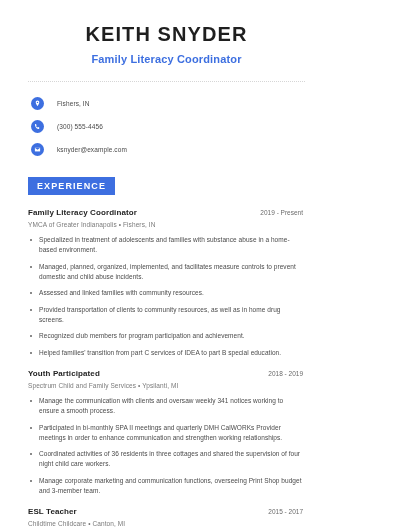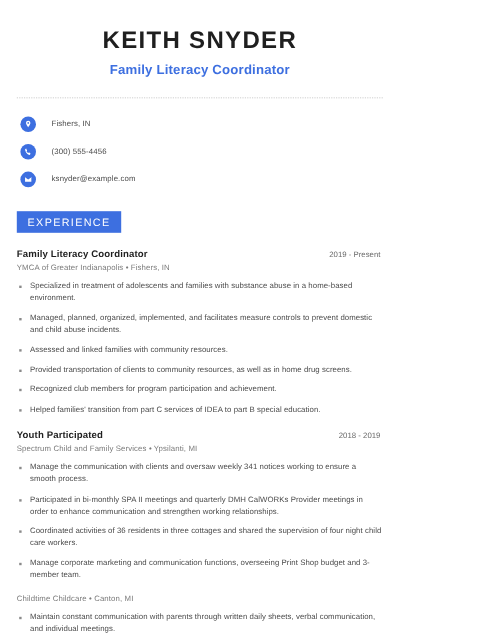--- a/index.html
+++ b/index.html
@@ -9,21 +9,21 @@
     height: 530px;
     background: #ffffff;
     font-family: "Liberation Sans", sans-serif;
     color: #3b3b3b;
     overflow: hidden;
   }
 
   .page {
     width: 333px;
     height: 530px;
-    padding: 0 14px;
+    padding: 0 28px;
     background: #ffffff;
     position: relative;
   }
 
   
   .header {
     padding-top: 22px;
     text-align: center;
   }
 
@@ -83,21 +83,21 @@
   }
 
   
   .section { margin-top: 17px; }
 
   .section-badge {
     display: inline-block;
     background: #3d6fe0;
     color: #ffffff;
     font-size: 9px;
-    font-weight: normal;
+    font-weight: bold;
     letter-spacing: 1.1px;
     padding: 4px 9px 4px 9px;
   }
 
   
   .job { margin-top: 11px; }
   .job:first-of-type { margin-top: 13px; }
 
   .job-head {
     display: flex;
@@ -224,20 +224,24 @@
       <ul class="bullets">
         <li>Manage the communication with clients and oversaw weekly 341 notices working to ensure a smooth process.</li>
         <li>Participated in bi-monthly SPA II meetings and quarterly DMH CalWORKs Provider meetings in order to enhance communication and strengthen working relationships.</li>
         <li>Coordinated activities of 36 residents in three cottages and shared the supervision of four night child care workers.</li>
         <li>Manage corporate marketing and communication functions, overseeing Print Shop budget and 3-member team.</li>
       </ul>
     </div>
 
     
     <div class="job">
+      <div class="job-head">
+        <span class="job-role">ESL Teacher</span>
+        <span class="job-dates">2015 - 2017</span>
+      </div>
       <div class="job-company">Childtime Childcare  •  Canton, MI</div>
       <ul class="bullets">
         <li>Maintain constant communication with parents through written daily sheets, verbal communication, and individual meetings.</li>
         <li>Assisted the classroom teacher with a variety of daily social and learning activities for children ages 2 to 3 years of age</li>
         <li>Implemented curriculum linked to Common Core Standards to students preparing for Kindergarten.</li>
         <li>Implemented creative lesson plans, meeting the needs of below-grade level students, including special education students.</li>
 
       </ul>
     </div>
 

